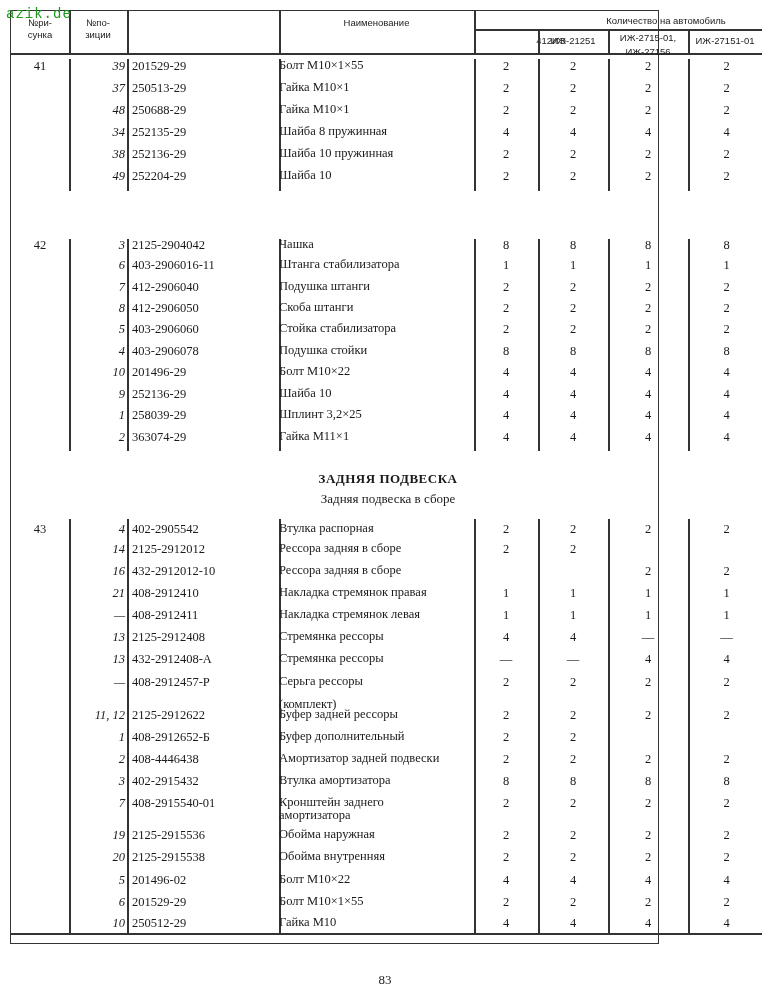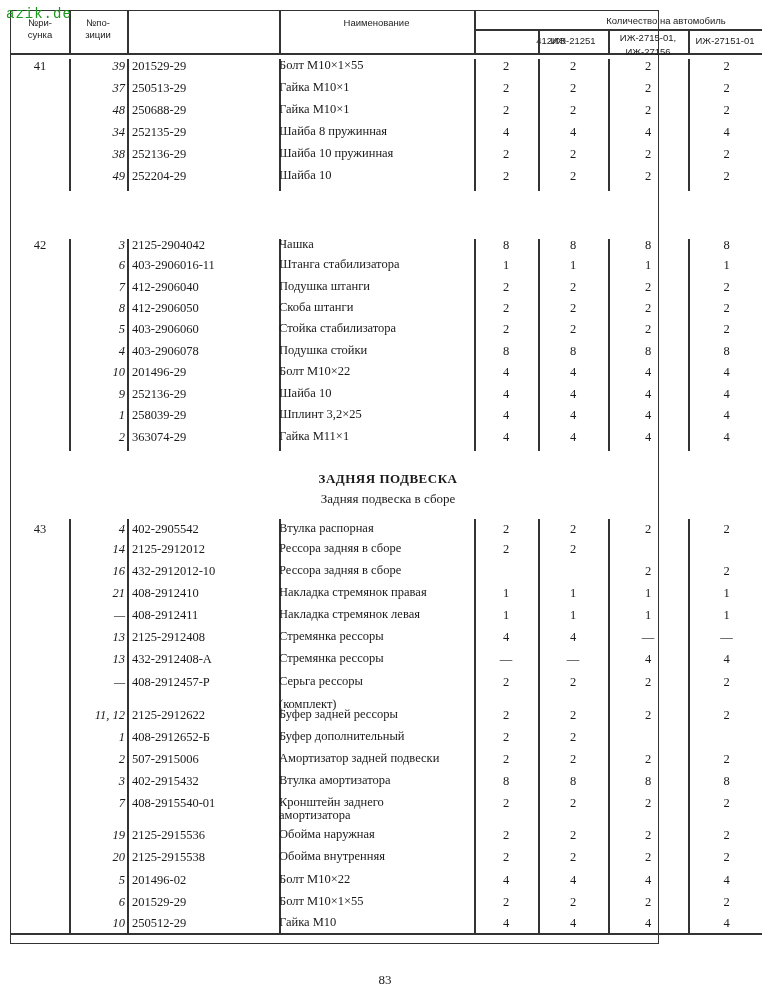--- a/index.html
+++ b/index.html
@@ -343,21 +343,21 @@
         <span class="code">408-2912652-Б</span>
         <span class="name">Буфер дополнительный</span>
         <span class="q q1">2</span>
         <span class="q q2">2</span>
         <span class="q q3"></span>
         <span class="q q4"></span>
       </div>
       <div class="row" style="top: 741px;">
         <span class="fig"></span>
         <span class="pos">2</span>
-        <span class="code">507-2915006</span>
+        <span class="code">408-4446438</span>
         <span class="name">Амортизатор задней подвески</span>
         <span class="q q1">2</span>
         <span class="q q2">2</span>
         <span class="q q3">2</span>
         <span class="q q4">2</span>
       </div>
       <div class="row" style="top: 763px;">
         <span class="fig"></span>
         <span class="pos">3</span>
         <span class="code">402-2915432</span>

